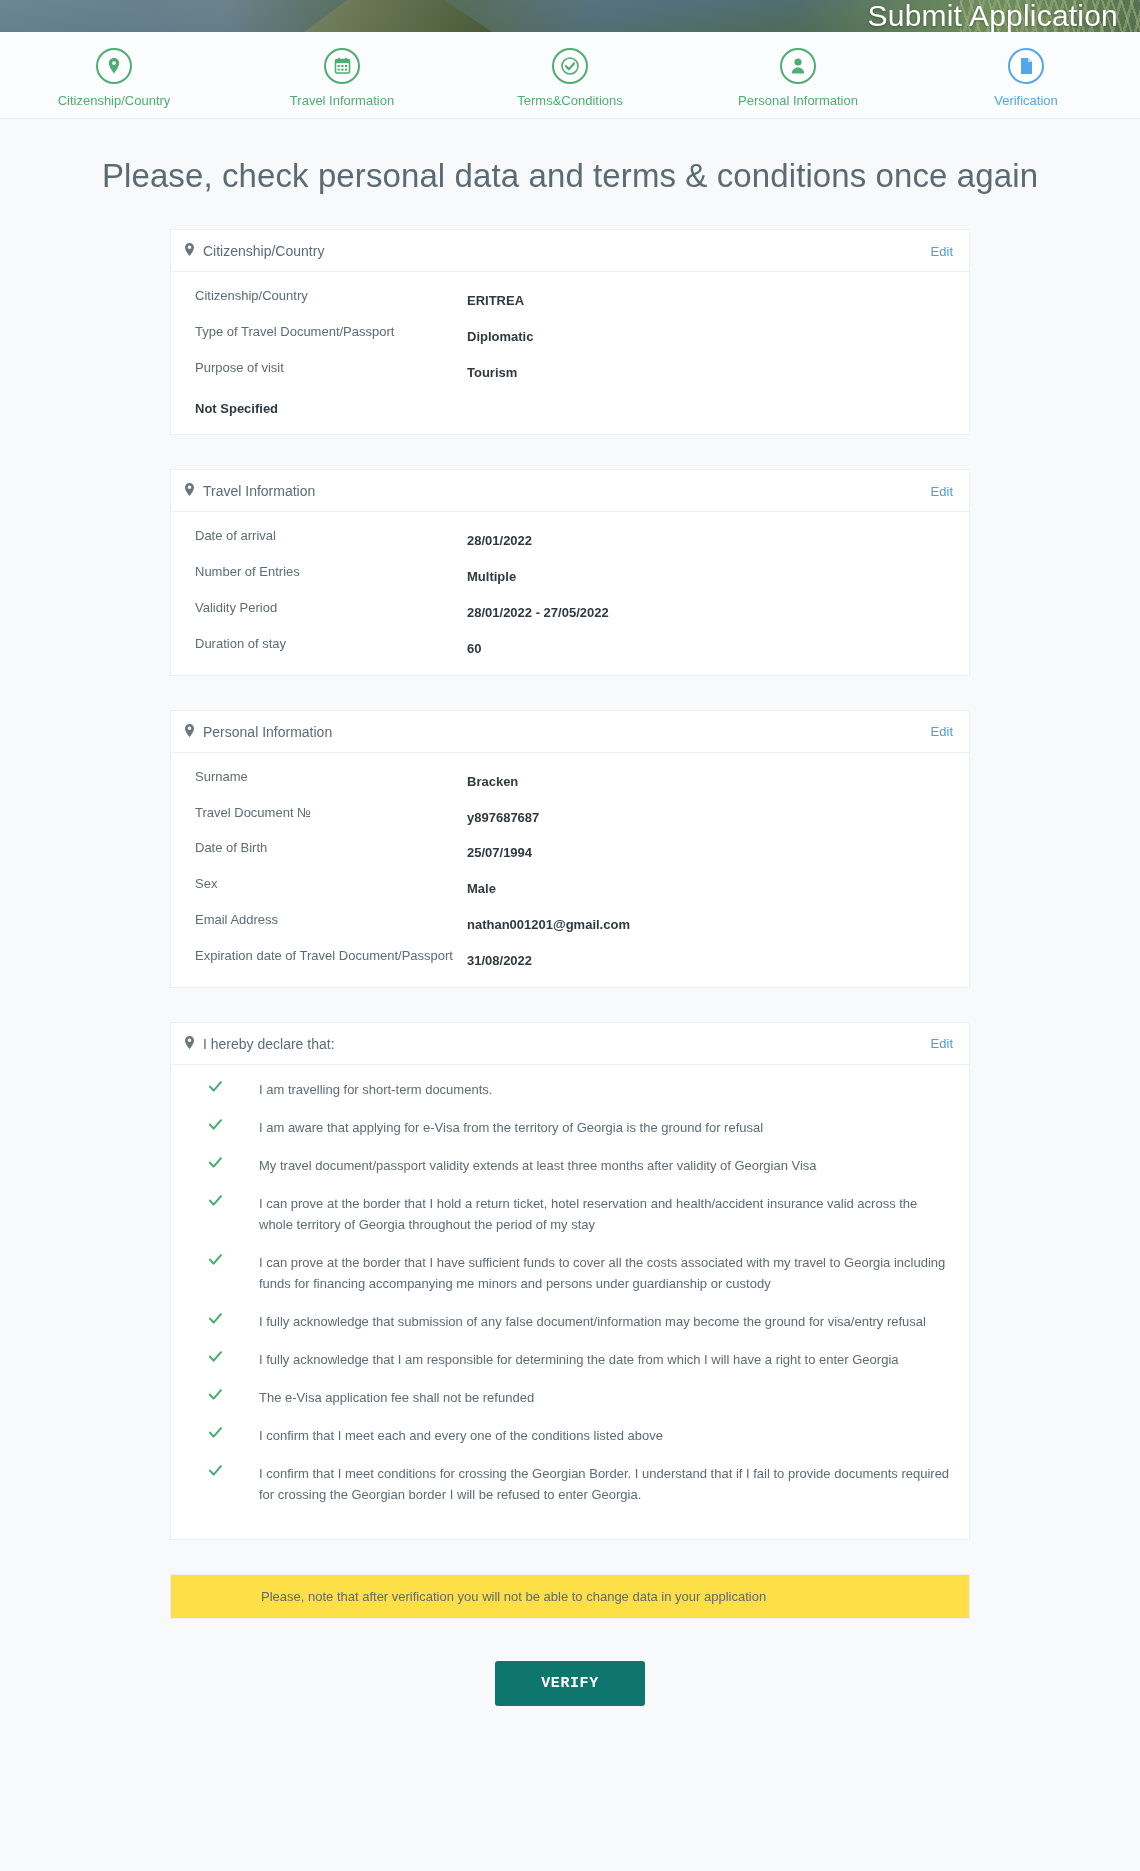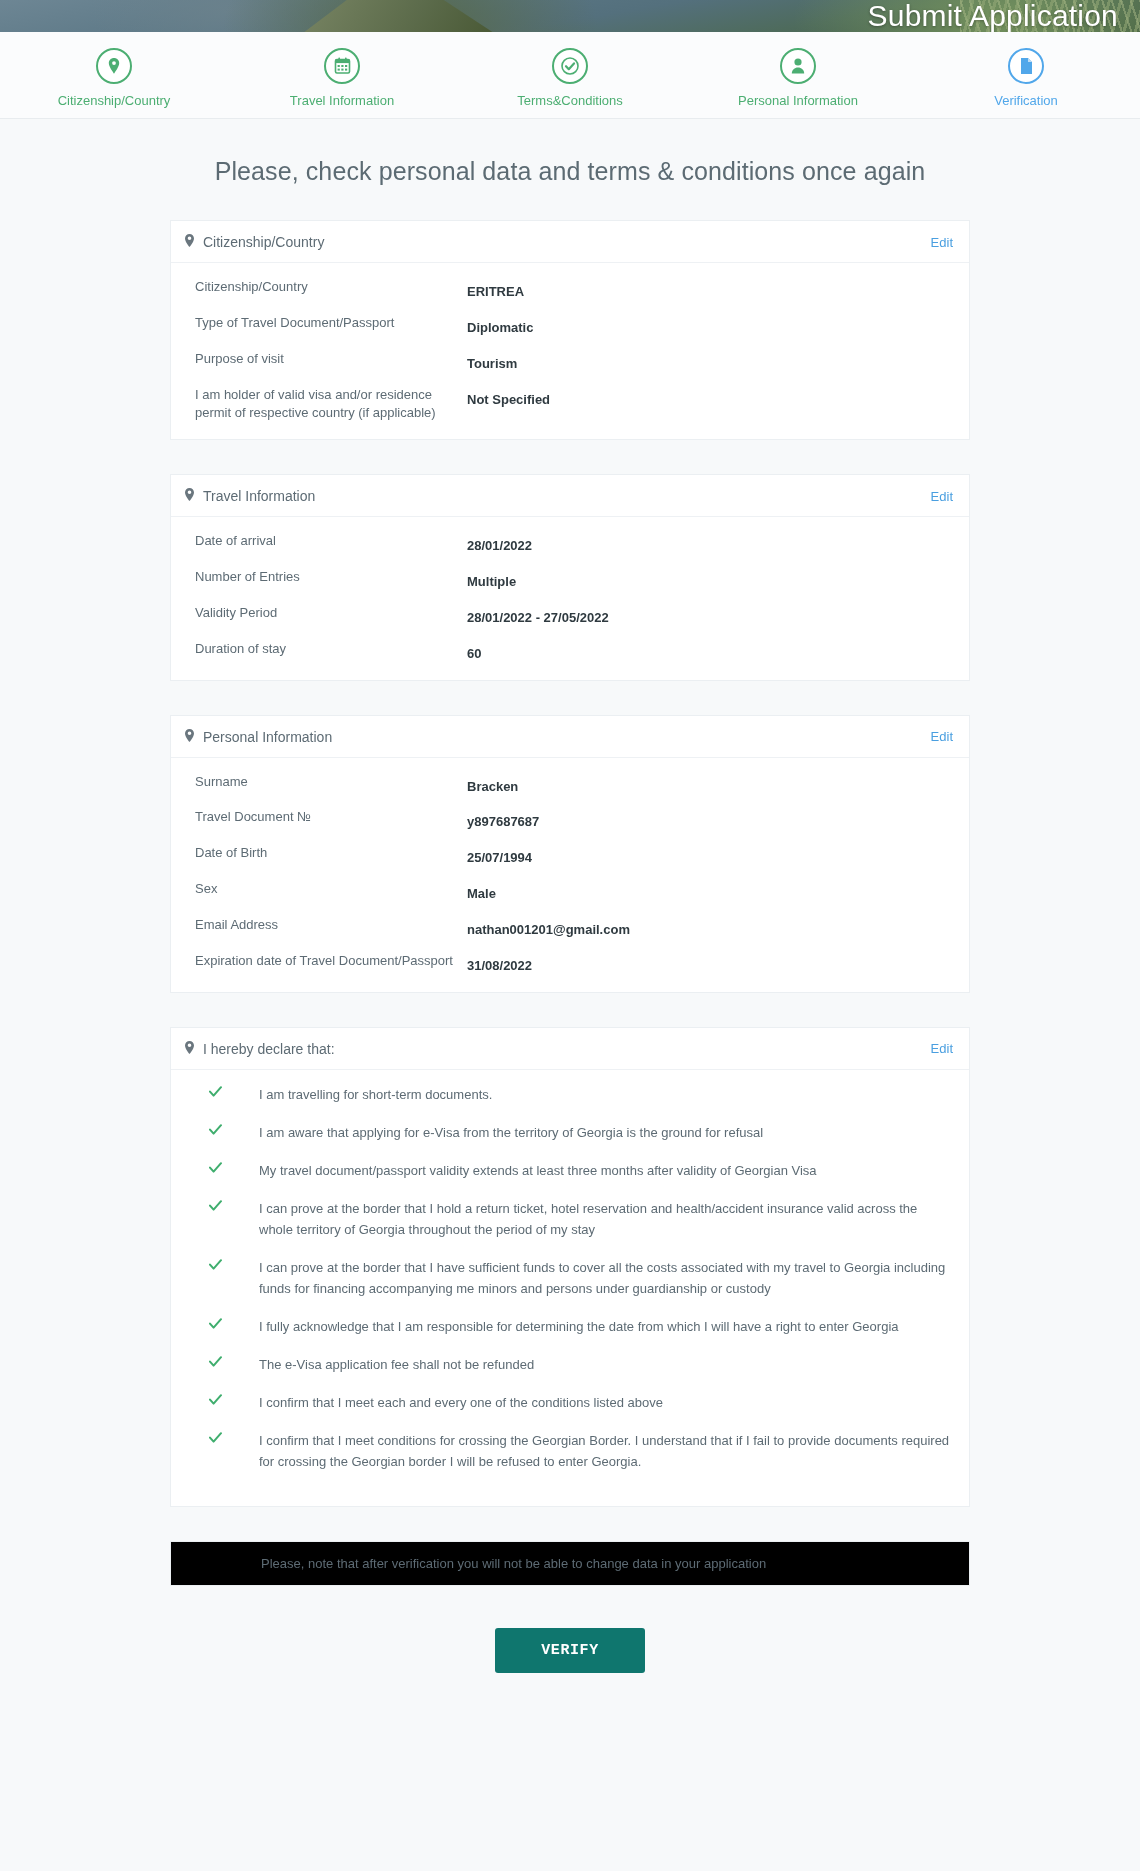--- a/index.html
+++ b/index.html
@@ -92,21 +92,21 @@
     font-size: 13px;
     color: #4cae72;
     white-space: nowrap;
   }
   .step.current .step-label { color: #51a7ea; }
   .step svg { display: block; }
 
   
   .page-heading {
     text-align: center;
-    font-size: 25px;
+    font-size: 33px;
     font-weight: 400;
     color: #5c6b73;
     margin: 38px 0 0;
     letter-spacing: .1px;
   }
 
   
   .wrap { width: 800px; margin: 0 auto; }
   .card {
     background: #ffffff;
@@ -170,21 +170,21 @@
   }
   .decl-text {
     font-size: 13px;
     color: #5d6b74;
     line-height: 1.62;
     max-width: 700px;
   }
 
   
   .note-bar {
-    background: #000000;
+    background: #fde047;
     border: 1px solid #ebeff2;
     margin-top: 34px;
     padding: 14px 16px 14px 90px;
     font-size: 13px;
     color: #5d6b74;
   }
   .verify-wrap { text-align: center; margin-top: 42px; }
   .verify-btn {
     display: inline-block;
     background: #0f766e;
@@ -305,21 +305,20 @@
       </div>
       <div class="row">
         <div class="row-label">Type of Travel Document/Passport</div>
         <div class="row-value">Diplomatic</div>
       </div>
       <div class="row">
         <div class="row-label">Purpose of visit</div>
         <div class="row-value">Tourism</div>
       </div>
       <div class="row">
-        <div class="row-label">I am holder of valid visa and/or residence permit of respective country (if applicable)</div>
         <div class="row-value">Not Specified</div>
       </div>
     </div>
   </section>
 
   <section class="card">
     <div class="card-head">
       <div class="card-head-left">
         <span class="pin-icon">
           <svg width="9" height="13" viewBox="0 0 9 13">
@@ -442,20 +441,28 @@
 
       <div class="decl-item">
         <span class="decl-check">
           <svg width="13" height="11" viewBox="0 0 13 11">
               <path d="M1 5.6l3.6 4L12 1.2" fill="none" stroke="#3fae6e" stroke-width="2" stroke-linecap="round" stroke-linejoin="round"></path>
             </svg>
         </span>
         <span class="decl-text">I can prove at the border that I have sufficient funds to cover all the costs associated with my travel to Georgia including funds for financing accompanying me minors and persons under guardianship or custody</span>
       </div>
 
+      <div class="decl-item">
+        <span class="decl-check">
+          <svg width="13" height="11" viewBox="0 0 13 11">
+              <path d="M1 5.6l3.6 4L12 1.2" fill="none" stroke="#3fae6e" stroke-width="2" stroke-linecap="round" stroke-linejoin="round"></path>
+            </svg>
+        </span>
+        <span class="decl-text">I fully acknowledge that submission of any false document/information may become the ground for visa/entry refusal</span>
+      </div>
 
       <div class="decl-item">
         <span class="decl-check">
           <svg width="13" height="11" viewBox="0 0 13 11">
               <path d="M1 5.6l3.6 4L12 1.2" fill="none" stroke="#3fae6e" stroke-width="2" stroke-linecap="round" stroke-linejoin="round"></path>
             </svg>
         </span>
         <span class="decl-text">I fully acknowledge that I am responsible for determining the date from which I will have a right to enter Georgia</span>
       </div>
 

